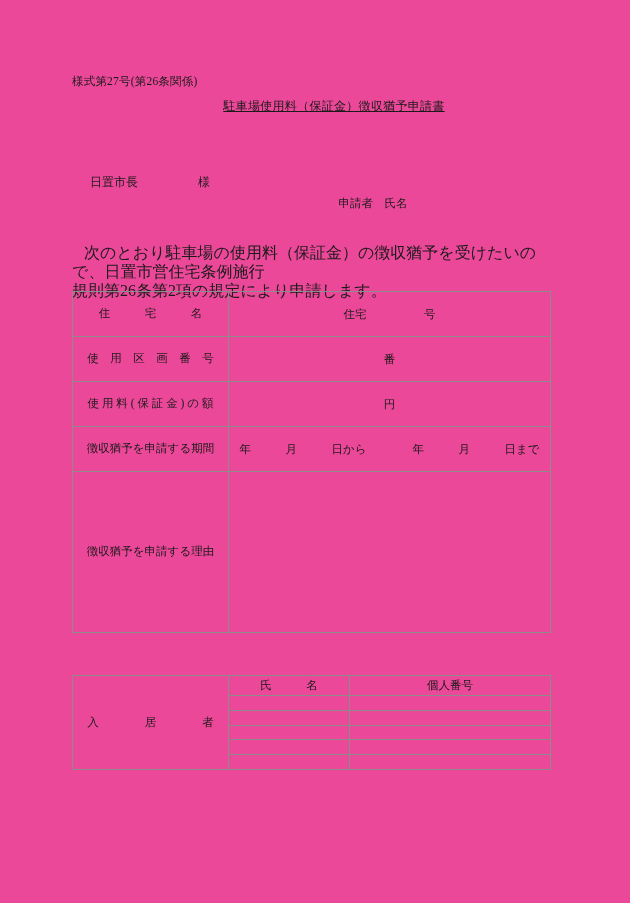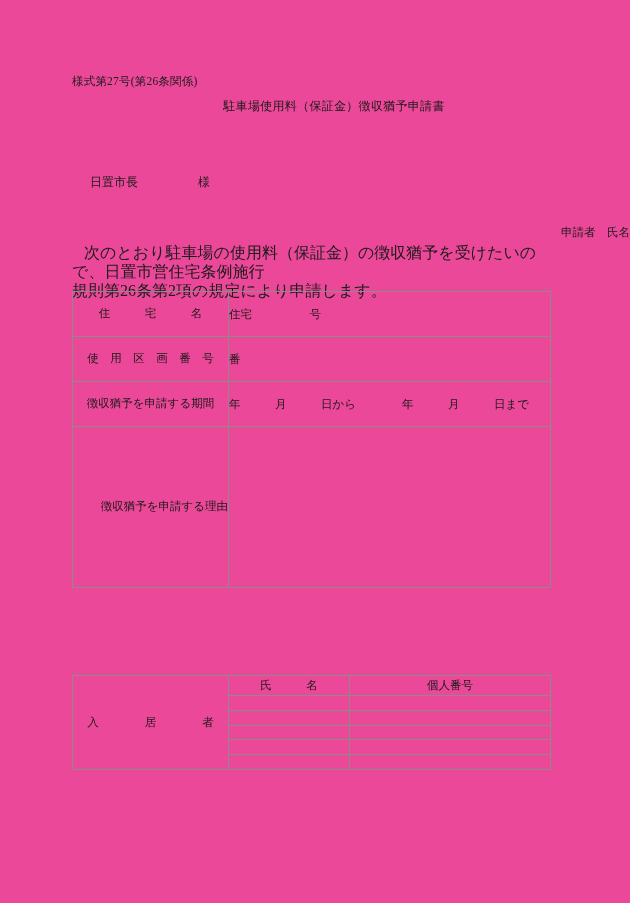--- a/index.html
+++ b/index.html
@@ -34,20 +34,21 @@
 
   .doc-title {
     position: absolute;
     left: 0;
     right: 0;
     top: 98px;
     text-align: center;
     font-size: 12px;
     letter-spacing: 0.3px;
     padding-left: 38px;
+    text-decoration: underline;
   }
 
   .date-line {
     position: absolute;
     left: 0;
     right: 0;
     top: 136px;
     text-align: center;
     font-size: 11.5px;
     padding-left: 330px;
@@ -59,22 +60,22 @@
     left: 90px;
     top: 174px;
     font-size: 12px;
     white-space: pre;
   }
 
   .applicant {
     position: absolute;
     left: 0;
     right: 0;
-    top: 225px;
-    text-align: right;
+    top: 196px;
+    text-align: center;
     font-size: 11.5px;
     padding-left: 116px;
     white-space: pre;
   }
 
   .body-text {
     position: absolute;
     left: 72px;
     top: 243px;
     width: 490px;
@@ -101,29 +102,29 @@
   }
 
   .lbl {
     width: 155px;
     text-align: center;
     padding: 0 8px;
     white-space: pre;
     line-height: 1.2;
   }
   .val {
-    text-align: left;
+    text-align: center;
     white-space: pre;
   }
 
   .r-h46 { height: 45px; }
   .r-h161 { height: 161px; }
 
   .reason-lbl {
-    text-align: right;
+    text-align: center;
     vertical-align: middle;
   }
 
   .resident-wrap {
     position: absolute;
     left: 72px;
     top: 675px;
     width: 479px;
     height: 95px;
   }
@@ -174,20 +175,24 @@
 
   <table class="form-table">
     <tbody>
       <tr class="r-h46">
         <td class="lbl">住　　　宅　　　名</td>
         <td class="val">住宅　　　　　号</td>
       </tr>
       <tr class="r-h46">
         <td class="lbl">使　用　区　画　番　号</td>
         <td class="val">番</td>
+      </tr>
+      <tr class="r-h46">
+        <td class="lbl">使 用 料 ( 保 証 金 ) の 額</td>
+        <td class="val">円</td>
       </tr>
       <tr class="r-h46">
         <td class="lbl">徴収猶予を申請する期間</td>
         <td class="val">年　　　月　　　日から　　　　年　　　月　　　日まで</td>
       </tr>
       <tr class="r-h161">
         <td class="lbl reason-lbl">徴収猶予を申請する理由</td>
         <td class="val"></td>
       </tr>
     </tbody>

